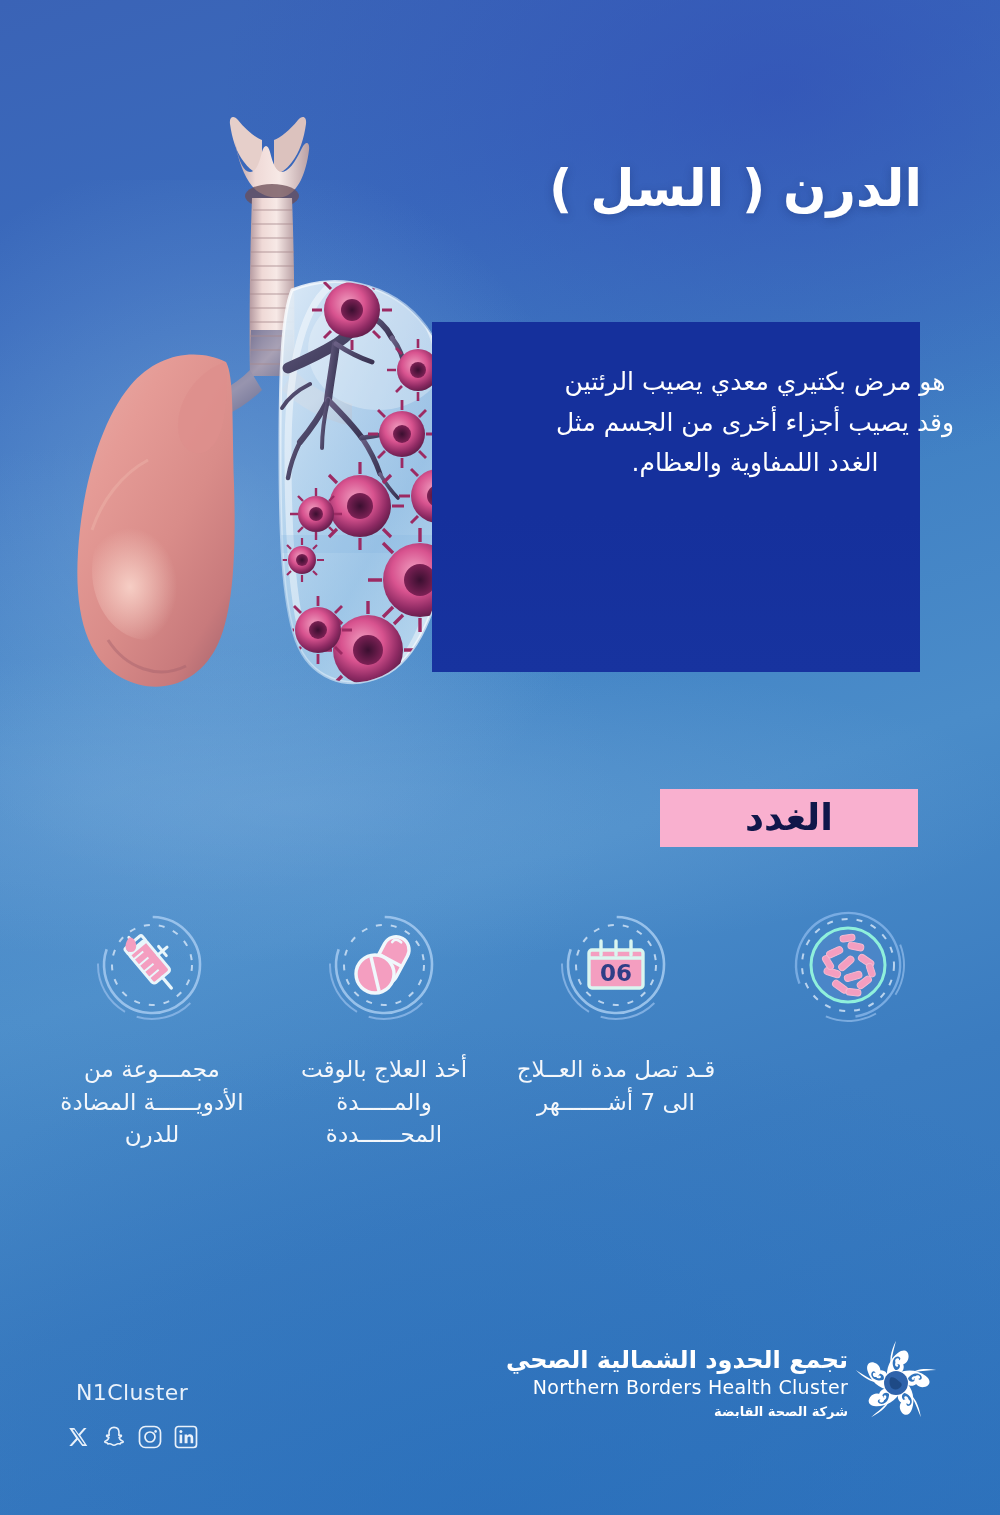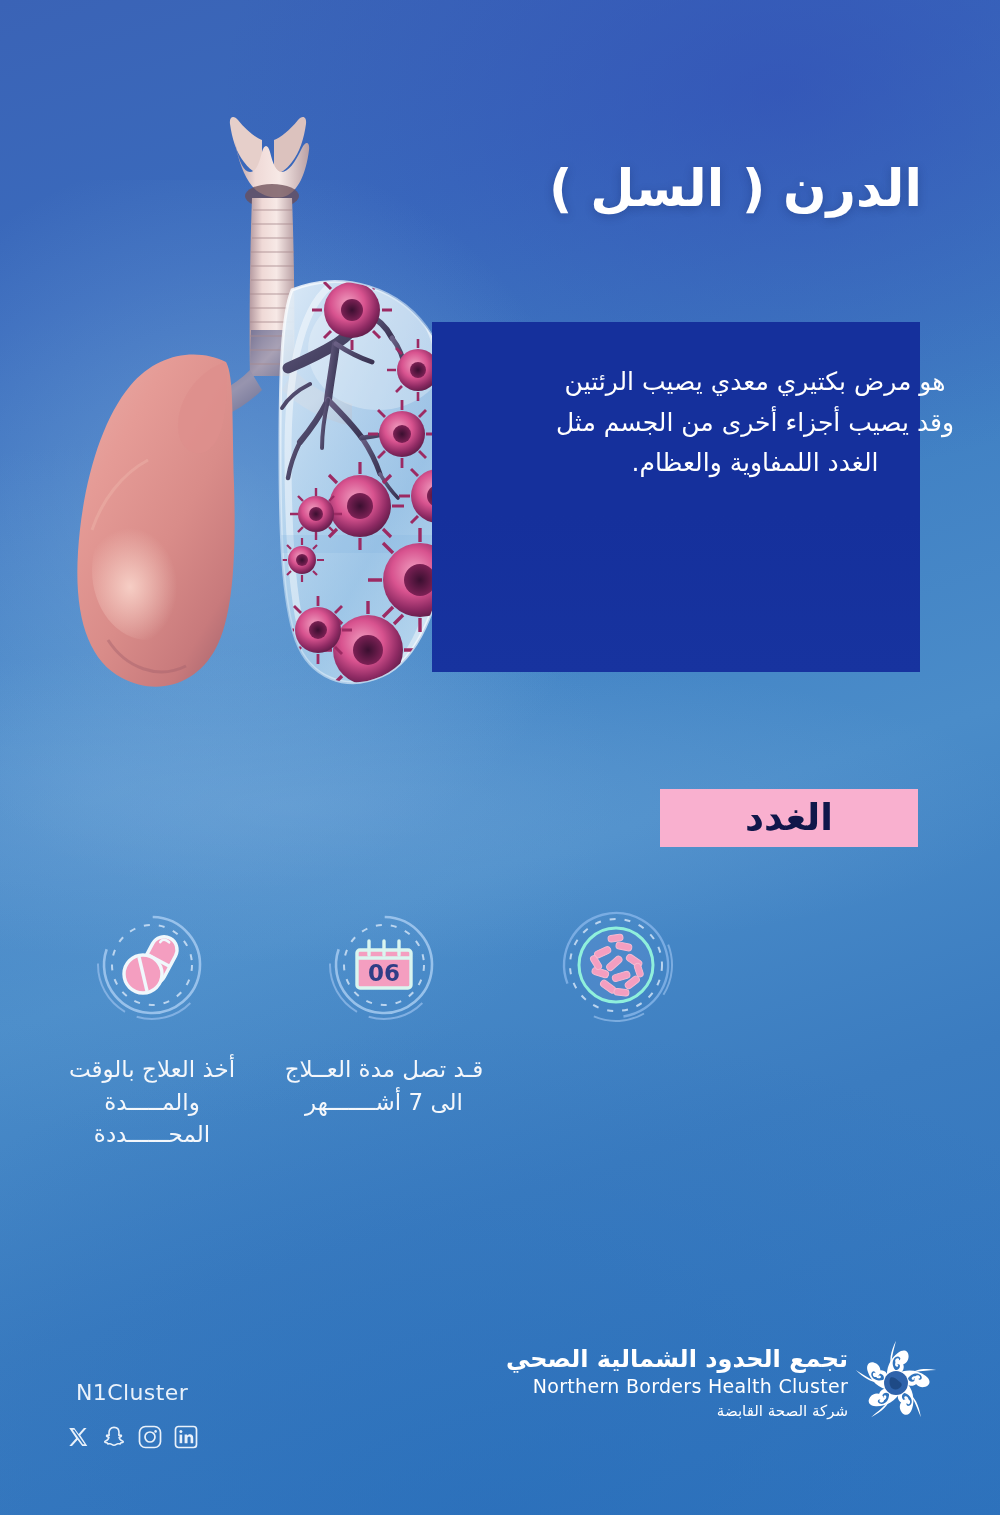--- a/index.html
+++ b/index.html
@@ -82,21 +82,21 @@
   
   .footer-logo{
     position:absolute;right:58px;top:1337px;
     display:flex;flex-direction:row;align-items:center;gap:2px;
   }
   .logo-mark{width:92px;height:92px;}
   .logo-mark svg{display:block;width:92px;height:92px;}
   .logo-text{direction:rtl;text-align:right;color:#ffffff;}
   .logo-ar{font-size:24px;font-weight:600;line-height:1.25;white-space:nowrap;}
   .logo-en{font-size:19px;font-weight:400;line-height:1.3;letter-spacing:.3px;direction:ltr;text-align:right;white-space:nowrap;}
-  .logo-sub{font-size:15px;font-weight:400;line-height:1.4;margin-top:3px;white-space:nowrap;}
+  .logo-sub{font-size:13px;font-weight:700;line-height:1.4;margin-top:3px;white-space:nowrap;}
 
   .social{
     position:absolute;left:66px;top:1380px;
     display:flex;flex-direction:column;align-items:center;gap:20px;
   }
   .social-handle{
     color:#e9f1fa;font-size:22px;font-weight:400;letter-spacing:.4px;direction:ltr;
   }
   .social-icons{display:flex;flex-direction:row;gap:12px;align-items:center;}
   .social-icons svg{display:block;}
@@ -378,20 +378,39 @@
 
   <div class="desc-box"></div>
   <div class="desc-text">هو مرض بكتيري معدي يصيب الرئتين وقد يصيب أجزاء أخرى من الجسم مثل  الغدد اللمفاوية والعظام.</div>
 
   <div class="badge">
     <span>الغدد</span>
   </div>
 
   <div class="cols">
 
+    <div class="col">
+      <div class="icon-wrap">
+        <svg viewBox="0 0 120 120" xmlns="http://www.w3.org/2000/svg">
+          <circle cx="60" cy="60" r="48" fill="none" stroke="#9cc4ec" stroke-width="2.6" stroke-dasharray="200 60" transform="rotate(-40 60 60)" opacity=".95"></circle>
+          <circle cx="60" cy="60" r="40" fill="none" stroke="#cfe2f6" stroke-width="2" stroke-dasharray="6 9" opacity=".85"></circle>
+          <circle cx="60" cy="60" r="54" fill="none" stroke="#8fb9e8" stroke-width="2" stroke-dasharray="58 210" transform="rotate(120 60 60)" opacity=".8"></circle>
+          <g transform="rotate(-40 60 60)">
+            <rect x="49" y="36" width="22" height="40" rx="3" fill="#f49ec0" stroke="#e9f6fb" stroke-width="3"></rect>
+            <rect x="49" y="30" width="22" height="8" rx="2" fill="none" stroke="#e9f6fb" stroke-width="3"></rect>
+            <path d="M60 76 L60 90" stroke="#e9f6fb" stroke-width="3.4" stroke-linecap="round"></path>
+            <path d="M49 44 H62 M49 52 H62 M49 60 H62 M49 68 H62" stroke="#e9f6fb" stroke-width="2"></path>
+            <path d="M71 56 L83 56 M77 50 L77 62" stroke="#e9f6fb" stroke-width="3" stroke-linecap="round"></path>
+            <path d="M60 24 L60 30" stroke="#e9f6fb" stroke-width="3" stroke-linecap="round"></path>
+          </g>
+          <path d="M36 34 C32 40 33 46 38 47 C43 48 46 42 43 36 C41 33 38 31 36 34 Z" fill="#f49ec0"></path>
+        </svg>
+      </div>
+      <div class="col-text">مجمـــوعة من الأدويــــــة المضادة للدرن</div>
+    </div>
 
     <div class="col">
       <div class="icon-wrap">
         <svg viewBox="0 0 120 120" xmlns="http://www.w3.org/2000/svg">
           <circle cx="60" cy="60" r="48" fill="none" stroke="#9cc4ec" stroke-width="2.6" stroke-dasharray="200 60" transform="rotate(-40 60 60)" opacity=".95"></circle>
           <circle cx="60" cy="60" r="40" fill="none" stroke="#cfe2f6" stroke-width="2" stroke-dasharray="6 9" opacity=".85"></circle>
           <circle cx="60" cy="60" r="54" fill="none" stroke="#8fb9e8" stroke-width="2" stroke-dasharray="58 210" transform="rotate(120 60 60)" opacity=".8"></circle>
           <g transform="rotate(28 66 54)">
             <rect x="54" y="30" width="26" height="50" rx="13" fill="#f49ec0" stroke="#f0f8fc" stroke-width="3.4"></rect>
             <path d="M54 55 H80" stroke="#f0f8fc" stroke-width="3.4"></path>

